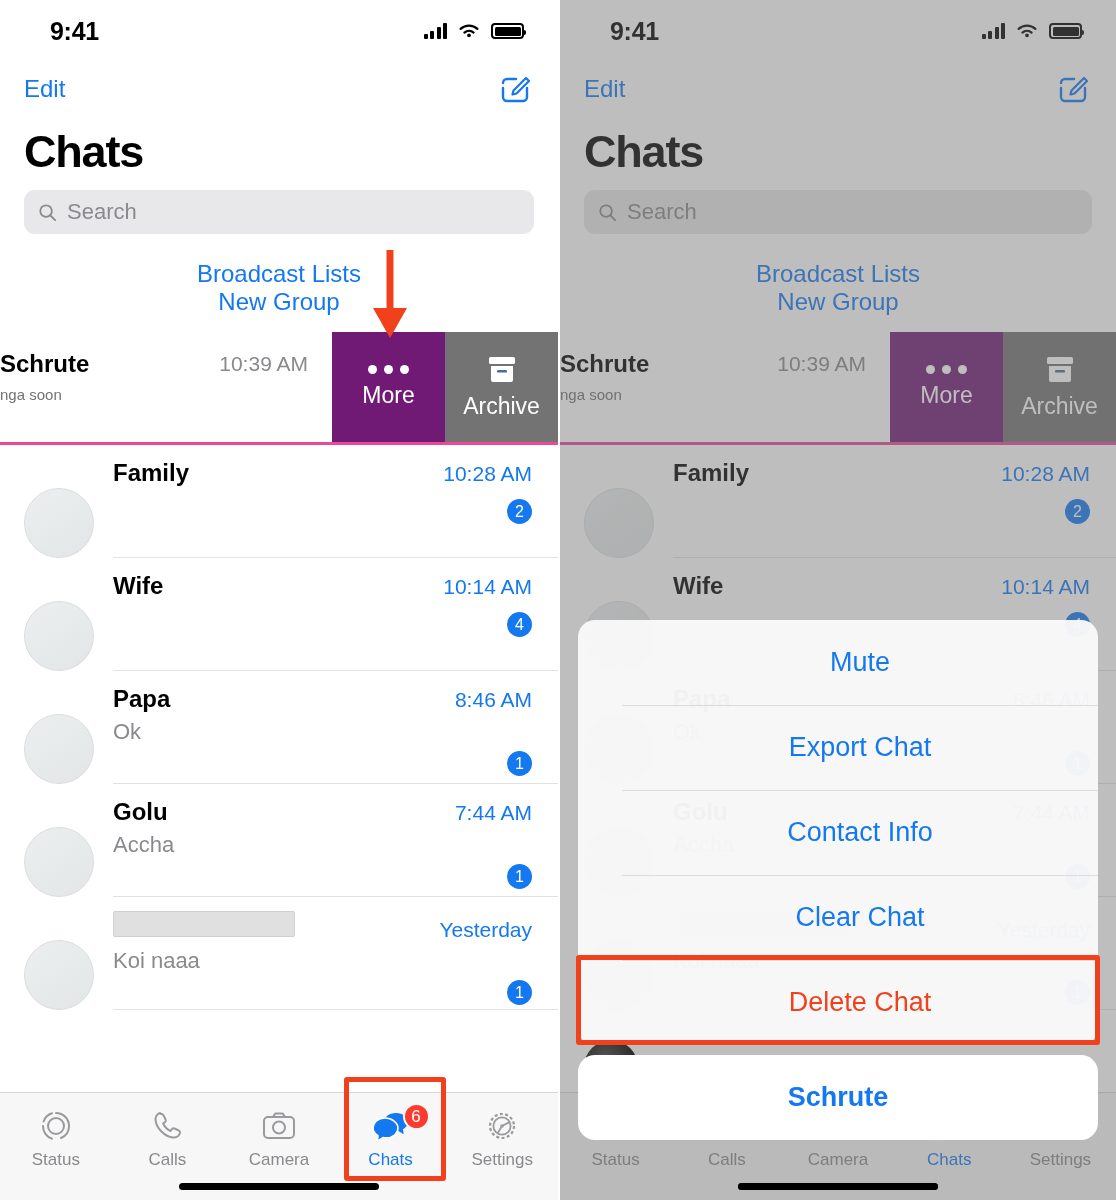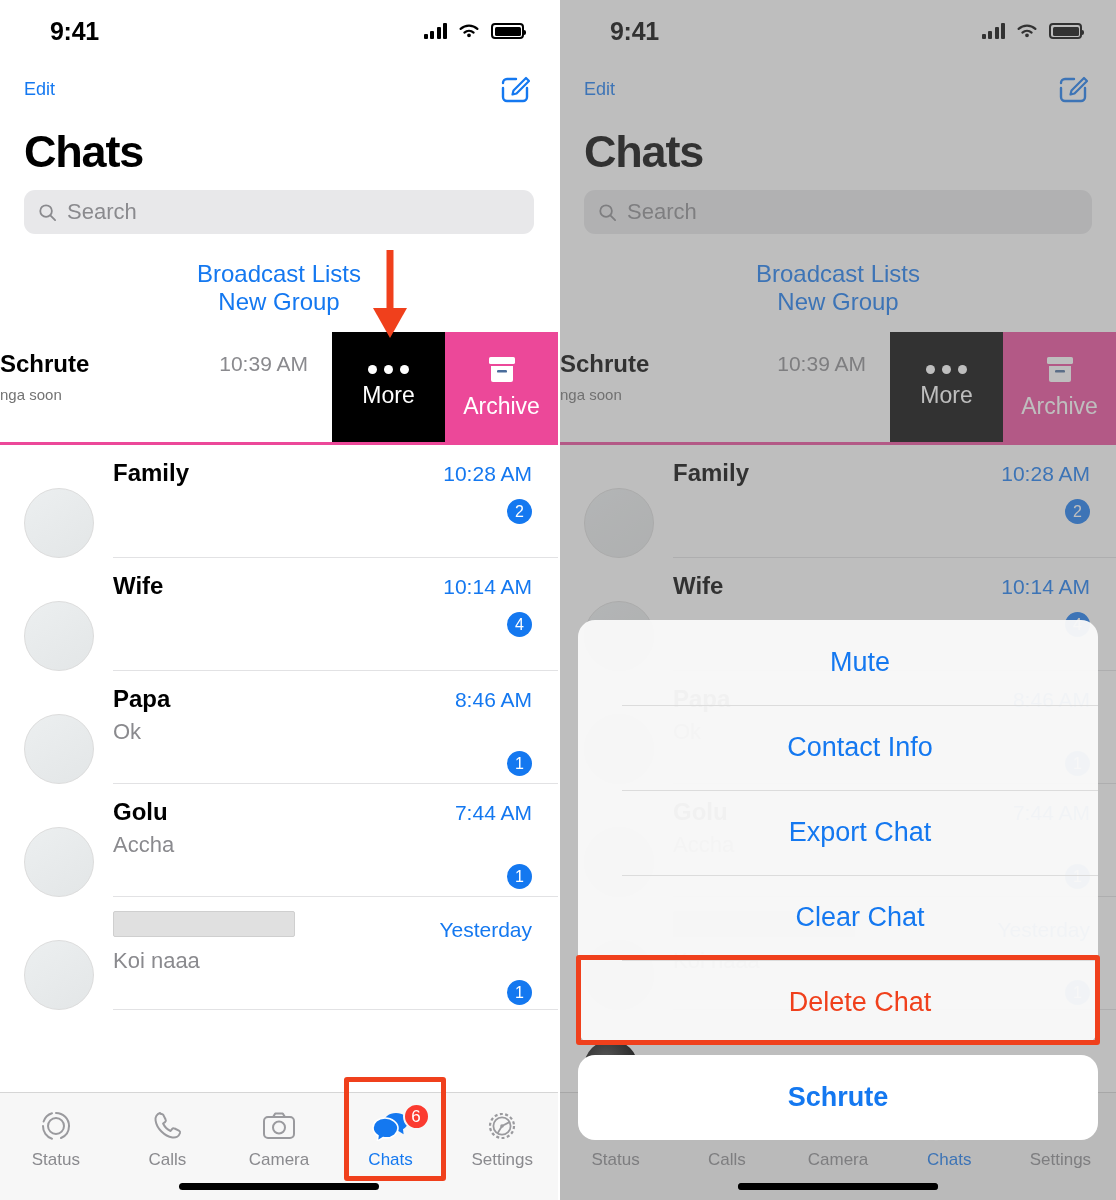--- a/index.html
+++ b/index.html
@@ -27,21 +27,21 @@
   .bars i:nth-child(1){height:5px}
   .bars i:nth-child(2){height:8px}
   .bars i:nth-child(3){height:12px}
   .bars i:nth-child(4){height:16px}
   .battery { width:33px; height:16px; border:2px solid #000; border-radius:4px; position:relative; padding:1.5px; }
   .battery::after{content:"";position:absolute;right:-4px;top:4.5px;width:2.5px;height:5px;background:#000;border-radius:0 2px 2px 0;}
   .battery i{display:block;height:100%;background:#000;border-radius:1.5px;width:100%;}
 
   
   .navrow { height: 54px; display:flex; align-items:center; justify-content:space-between; padding: 0 28px 0 24px; }
-  .edit-link { font-size: 18px; color:#1478f0; }
+  .edit-link { font-size: 24px; color:#1478f0; }
   .compose-icon { width: 30px; height: 30px; position:relative; }
 
   .bigtitle { font-size: 45px; font-weight: 800; letter-spacing:-1.2px; color:#000; padding: 10px 0 6px 24px; }
 
   .searchwrap { padding: 6px 24px 0 24px; }
   .searchbar {
     height: 44px; background:#e8e8ea; border-radius: 11px;
     display:flex; align-items:center; gap: 10px; padding: 0 14px;
   }
   .search-icon { width: 19px; height: 19px; flex: 0 0 auto; }
@@ -71,22 +71,22 @@
   .badge-wrap { display:flex; justify-content:flex-end; }
   .redact { display:inline-block; width: 182px; height: 26px; background:#e0e0e0; border:1px solid #cfcfcf; border-radius:2px; }
 
   
   .swiperow { height: 113px; display:flex; position:relative; background:#fff; border-bottom:3px solid #ec4899; }
   .swipe-content { flex:1; position:relative; padding: 16px 0 0 0; }
   .swipe-name { position:absolute; left:0; top:18px; font-size:24px; font-weight:700; color:#000; }
   .swipe-prev { position:absolute; left:0; top:54px; font-size:15px; color:#737373; }
   .swipe-time { position:absolute; right:24px; top:20px; font-size:21px; color:#8a8a8e; }
   .swipe-action { width: 113px; display:flex; flex-direction:column; align-items:center; justify-content:center; gap:8px; }
-  .swipe-action.more { background:#000000; }
-  .swipe-action.archive { background:#ec4899; }
+  .swipe-action.more { background:#701a75; }
+  .swipe-action.archive { background:#737373; }
   .swipe-label { font-size: 23px; color:#fff; }
   .dots { display:flex; gap:7px; }
   .dots i { width:9px; height:9px; border-radius:50%; background:#fff; display:block; }
 
   
   .tabbar {
     position:absolute; left:0; right:0; bottom:0; height: 108px;
     background:#f7f7f7; border-top:1px solid #d6d6d6;
     display:flex; align-items:flex-start; padding-top: 16px;
   }
@@ -552,22 +552,22 @@
     <div class="dim-layer"></div>
 
     <div class="peek-row" style="top:1040px;">
       <div class="peek-av"></div>
       <div class="peek-name">Neha</div>
       <div class="peek-date">04/05/22</div>
     </div>
 
     <div class="sheet-group" style="top:620px;">
       <div class="sheet-item">Mute</div>
+      <div class="sheet-item">Export Chat</div>
       <div class="sheet-item">Contact Info</div>
-      <div class="sheet-item">Export Chat</div>
       <div class="sheet-item">Clear Chat</div>
       <div class="sheet-item destructive">Delete Chat</div>
     </div>
 
     <div class="sheet-cancel" style="top:1055px;">Schrute</div>
 
     <div class="hl" style="left:16px; top:955px; width:524px; height:90px;"></div>
 
     <div class="homebar" style="z-index:52;"></div>
   </div>

